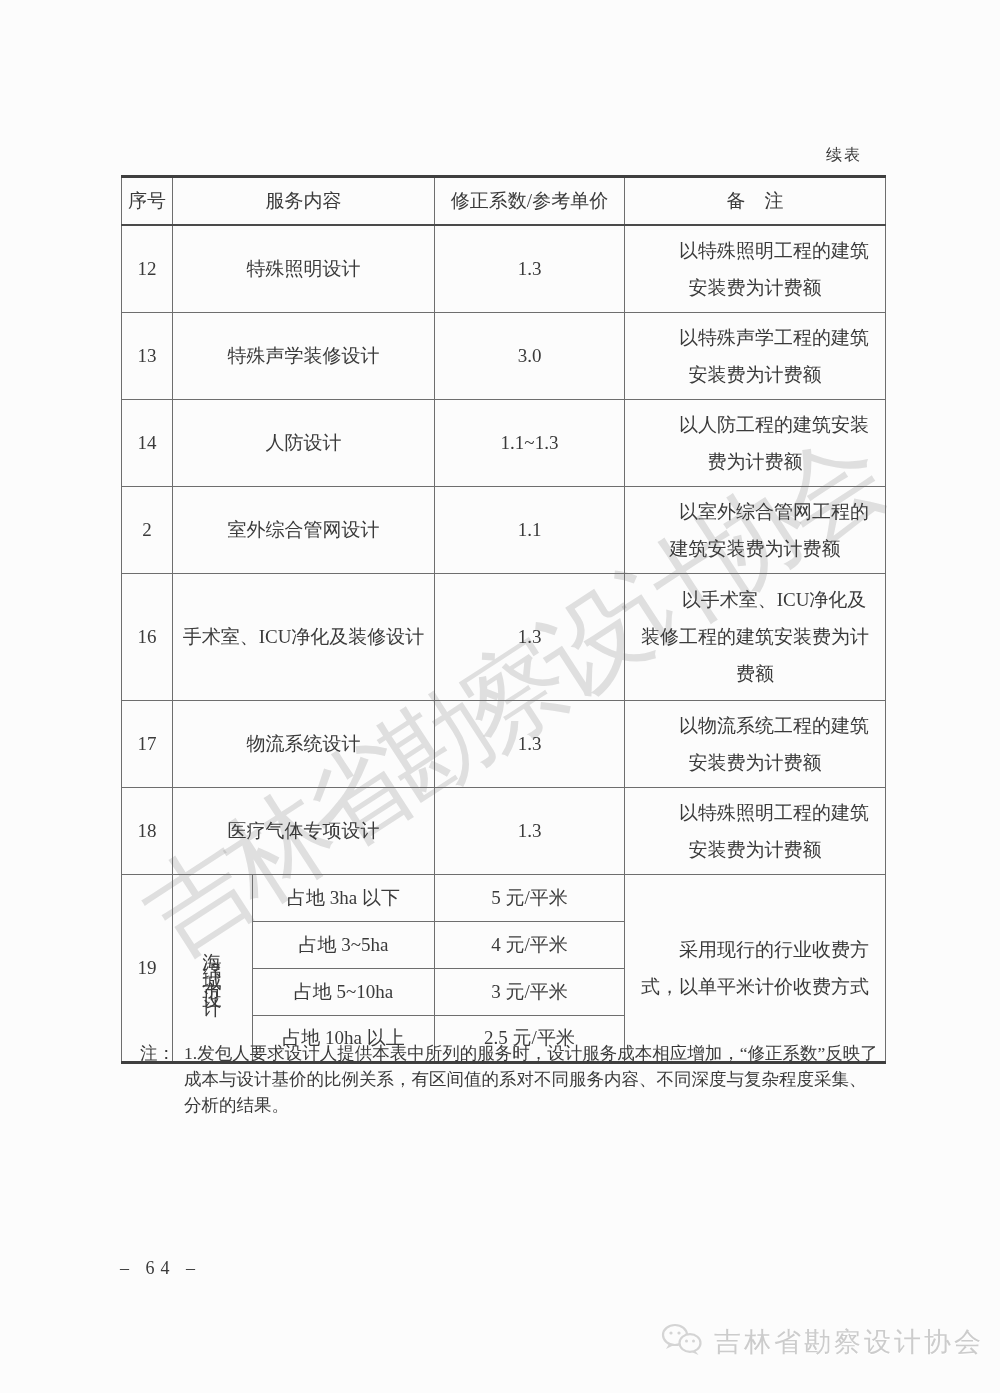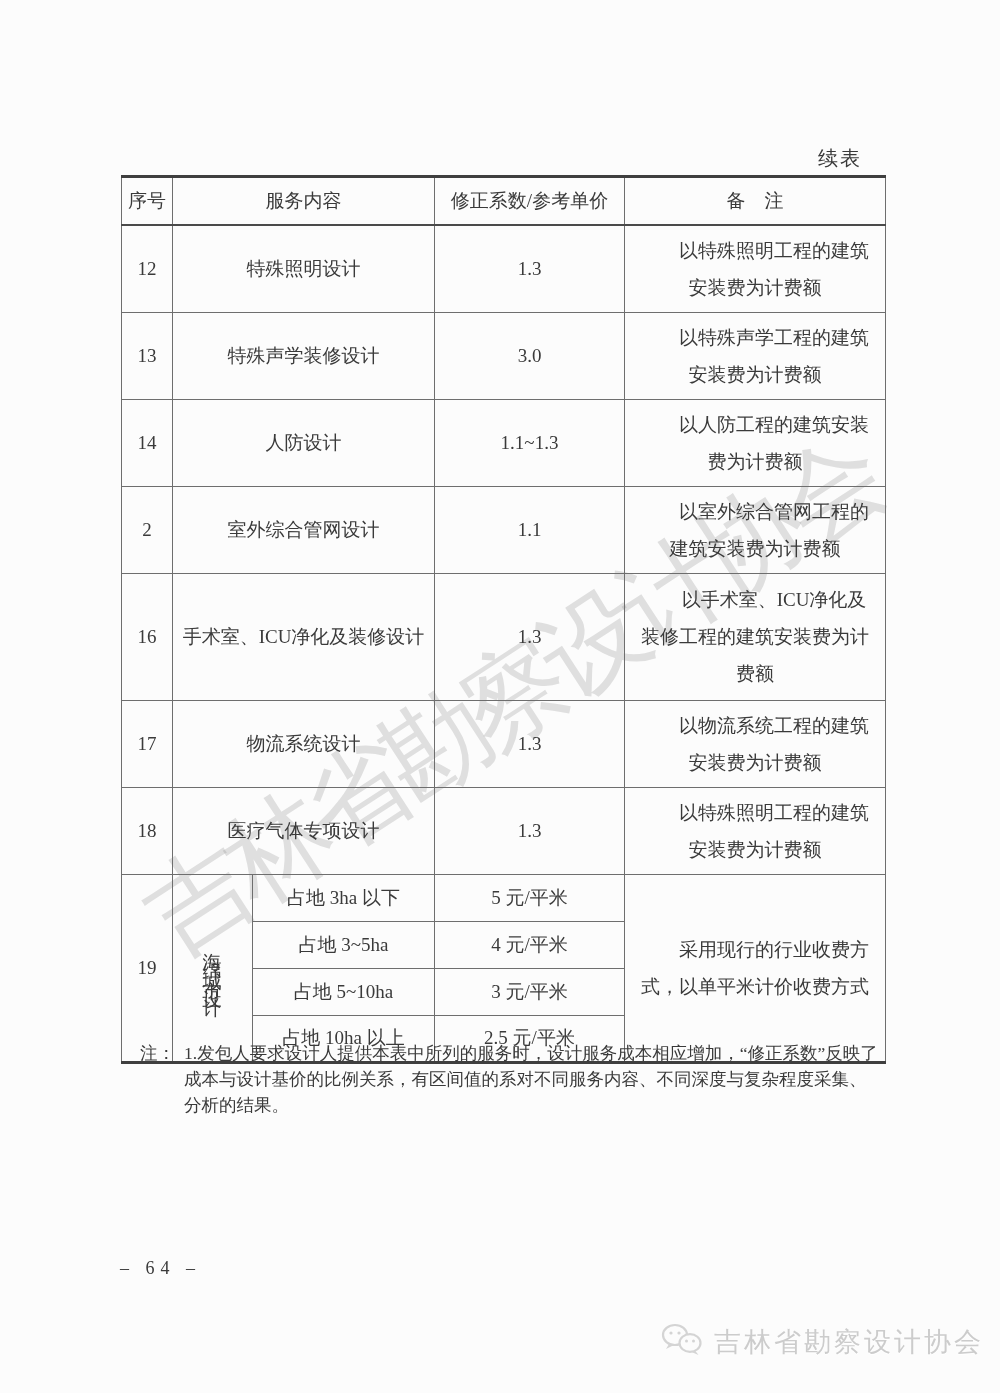--- a/index.html
+++ b/index.html
@@ -16,21 +16,21 @@
   
   .watermark {
     position:absolute; left:512px; top:698px;
     transform:translate(-50%,-50%) rotate(-33deg);
     font-size:104px; letter-spacing:-10px; white-space:nowrap;
     color:rgba(125,125,125,0.22);
     z-index:0; pointer-events:none;
   }
   .continue-label {
     position:absolute; top:145px; right:138px;
-    font-size:20px; letter-spacing:2px; z-index:2;
+    font-size:16px; letter-spacing:2px; z-index:2;
   }
   table.fee-table {
     position:absolute; left:121px; top:175px;
     width:764px; z-index:1;
     border-collapse:collapse; table-layout:fixed;
     font-size:19px;
     border-top:3px solid #3f3f3f;
     border-bottom:3px solid #3f3f3f;
   }
   .fee-table th, .fee-table td {

